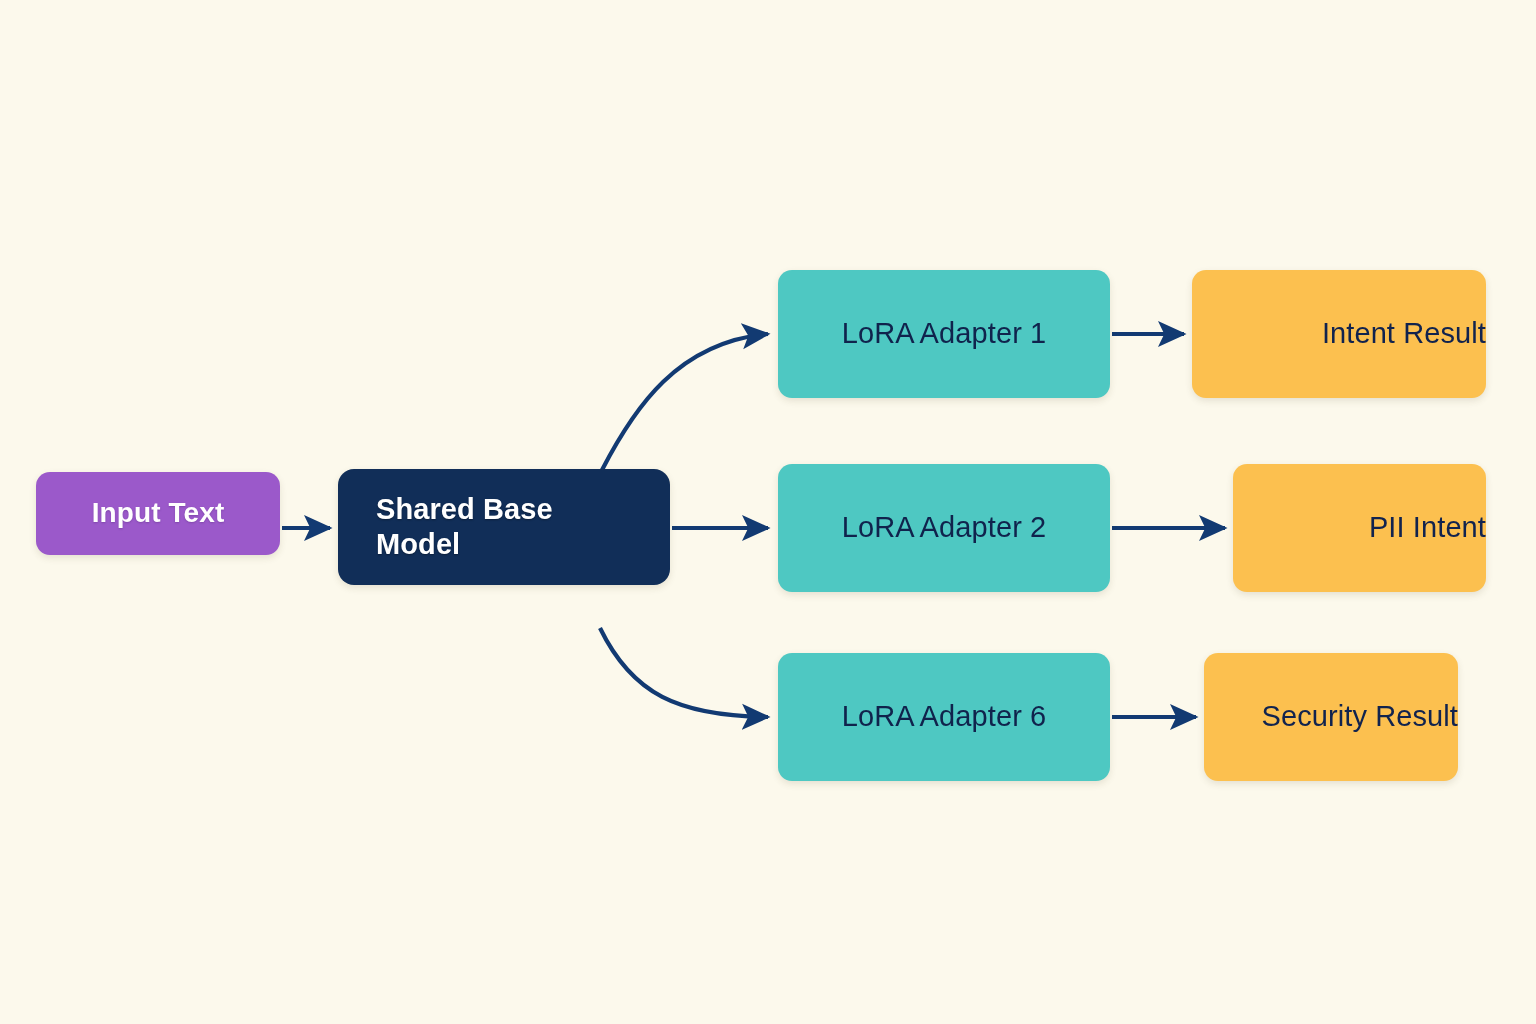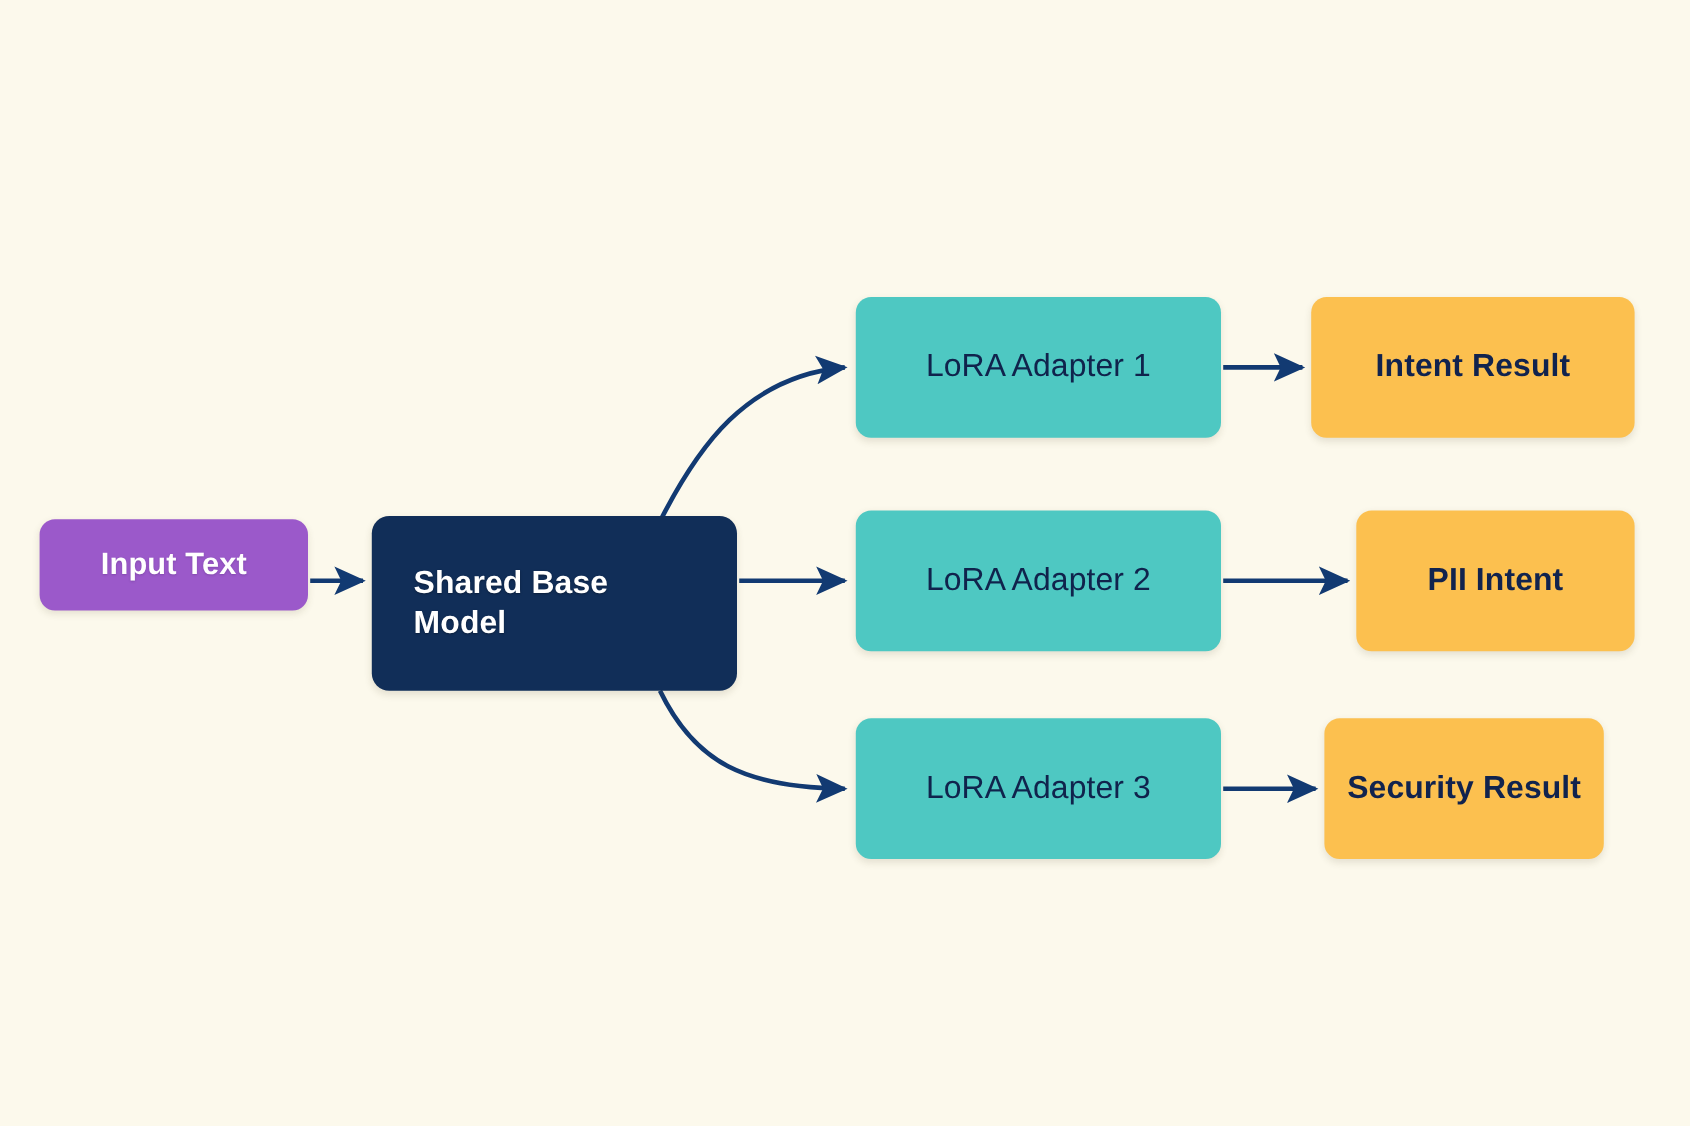--- a/index.html
+++ b/index.html
@@ -58,21 +58,21 @@
     font-weight: 600;
     text-align: center;
     text-shadow: 0 1px 2px rgba(60, 30, 90, 0.28);
   }
 
   
   .node.base-node {
     left: 338px;
     top: 469px;
     width: 332px;
-    height: 159px;
+    height: 116px;
     background: #112e58;
     padding: 0 38px;
     border-radius: 16px;
   }
   .node.base-node .node-label {
     color: #ffffff;
     font-size: 29px;
     font-weight: 600;
     text-align: left;
     white-space: pre-line;
@@ -100,22 +100,22 @@
   
   .node.result-node {
     width: 294px;
     height: 128px;
     background: #fcc04f;
     justify-content: center;
   }
   .node.result-node .node-label {
     color: #11234e;
     font-size: 29px;
-    font-weight: 700;
-    text-align: center;
+    font-weight: 400;
+    text-align: right;
   }
   .node.result-1 { left: 1192px; top: 270px; }
   .node.result-2 { left: 1233px; top: 464px; width: 253px; }
   .node.result-3 { left: 1204px; top: 653px; width: 254px; }
 </style>
 </head>
 <body>
 
 <div id="canvas">
 
@@ -153,21 +153,21 @@
 Model</span>
   </div>
 
   <div class="node adapter-node adapter-1">
     <span class="node-label">LoRA Adapter 1</span>
   </div>
   <div class="node adapter-node adapter-2">
     <span class="node-label">LoRA Adapter 2</span>
   </div>
   <div class="node adapter-node adapter-3">
-    <span class="node-label">LoRA Adapter 3</span>
+    <span class="node-label">LoRA Adapter 6</span>
   </div>
 
   <div class="node result-node result-1">
     <span class="node-label">Intent Result</span>
   </div>
   <div class="node result-node result-2">
     <span class="node-label">PII Intent</span>
   </div>
   <div class="node result-node result-3">
     <span class="node-label">Security Result</span>

